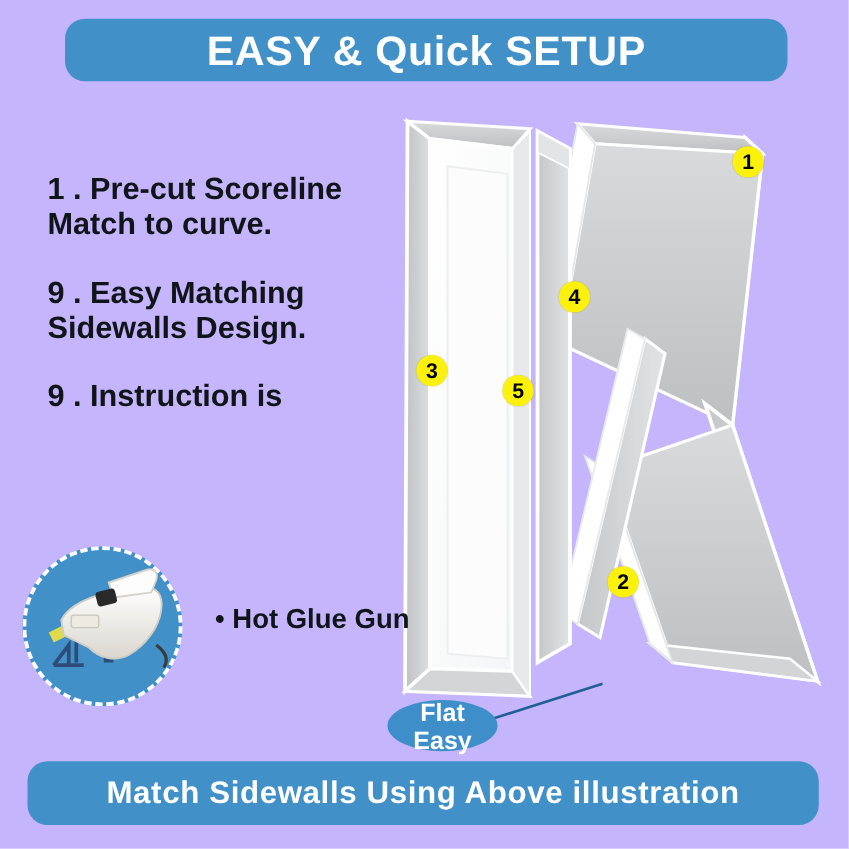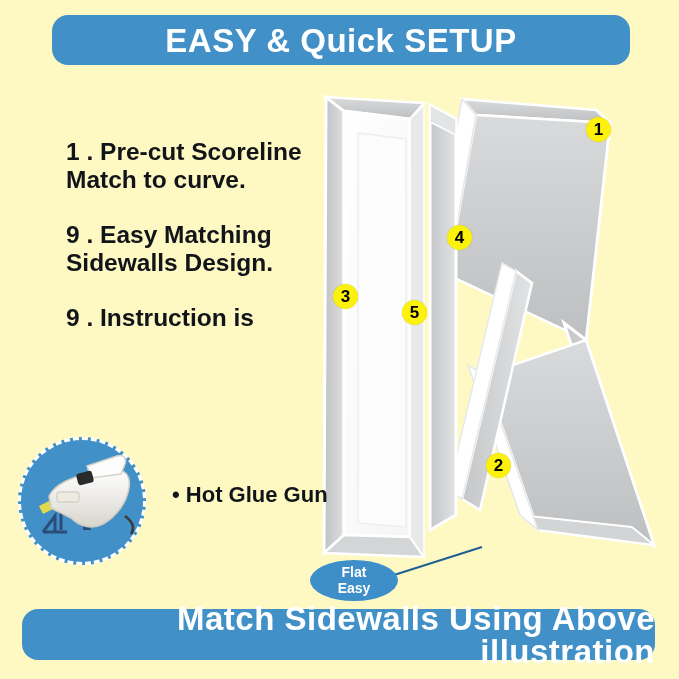--- a/index.html
+++ b/index.html
@@ -7,21 +7,21 @@
     margin: 0;
     padding: 0;
   }
   body {
     font-family: "Liberation Sans", sans-serif;
   }
   #stage {
     position: relative;
     width: 679px;
     height: 679px;
-    background: #fef9c3;
+    background: #c4b5fd;
     overflow: hidden;
   }
 
   
   .banner {
     position: absolute;
     background: #4191C8;
     border-radius: 16px;
     color: #FFFFFF;
     font-weight: bold;
@@ -37,40 +37,39 @@
     top: 15px;
     width: 578px;
     height: 50px;
     font-size: 33px;
   }
   #banner-bottom {
     left: 22px;
     top: 609px;
     width: 633px;
     height: 51px;
-    font-size: 33px;
-    text-align: right;
+    font-size: 25px;
   }
 
   
   #feature-list {
     position: absolute;
     left: 38px;
     top: 138px;
     width: 290px;
     color: #111418;
     font-size: 24.5px;
     font-weight: bold;
     line-height: 1.16;
   }
   .feature-item {
     margin-bottom: 26px;
   }
   .feature-item:last-child { margin-bottom: 0; }
-  .feature-line { display: block; white-space: pre; margin-left: 28px; }
+  .feature-line { display: block; white-space: pre; }
 
   
   #glue-circle {
     position: absolute;
     left: 18px;
     top: 437px;
     width: 128px;
     height: 128px;
     border-radius: 50%;
     background: #4191C8;
@@ -124,26 +123,26 @@
   
   #flat-base-callout {
     position: absolute;
     left: 310px;
     top: 560px;
     width: 88px;
     height: 41px;
     border-radius: 50%;
     background: #3E8ECA;
     color: #FFFFFF;
-    font-size: 14px;
+    font-size: 20px;
     font-weight: bold;
     display: flex;
     flex-direction: column;
     align-items: center;
-    justify-content: center;
+    justify-content: space-between;
     line-height: 1.12;
   }
   #flat-base-leader {
     position: absolute;
     left: 360px;
     top: 545px;
     width: 130px;
     height: 45px;
     pointer-events: none;
   }

